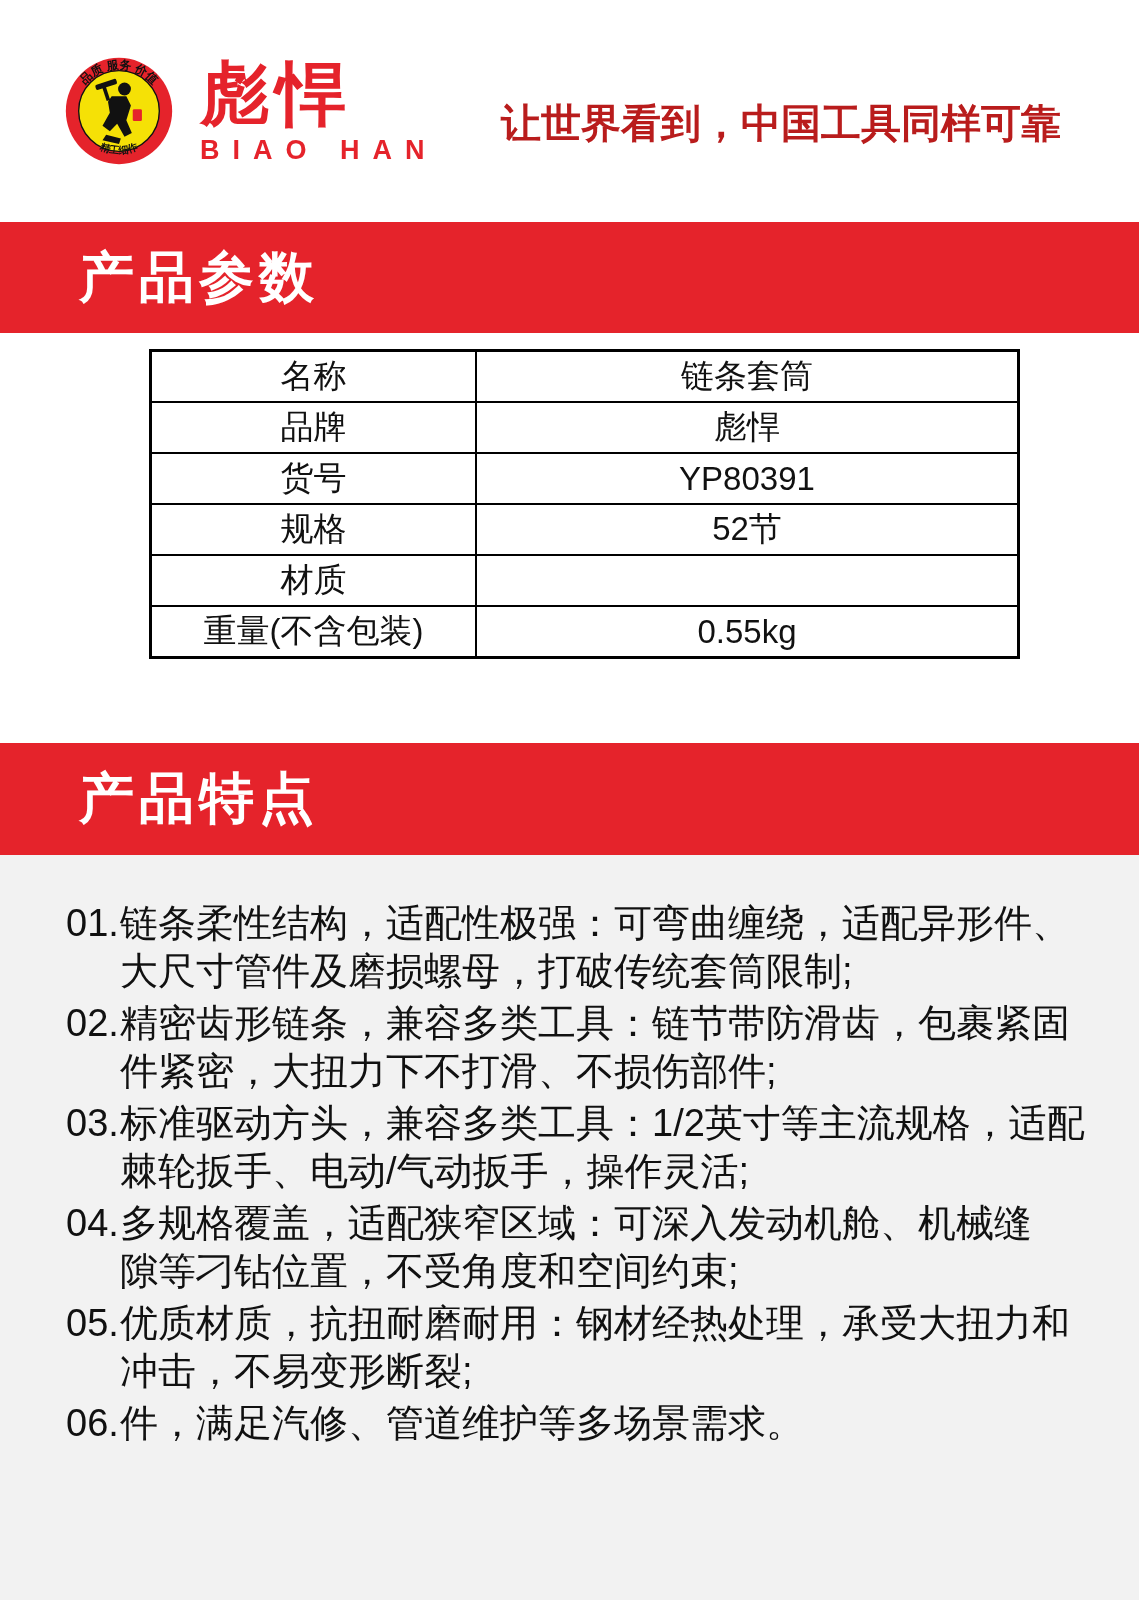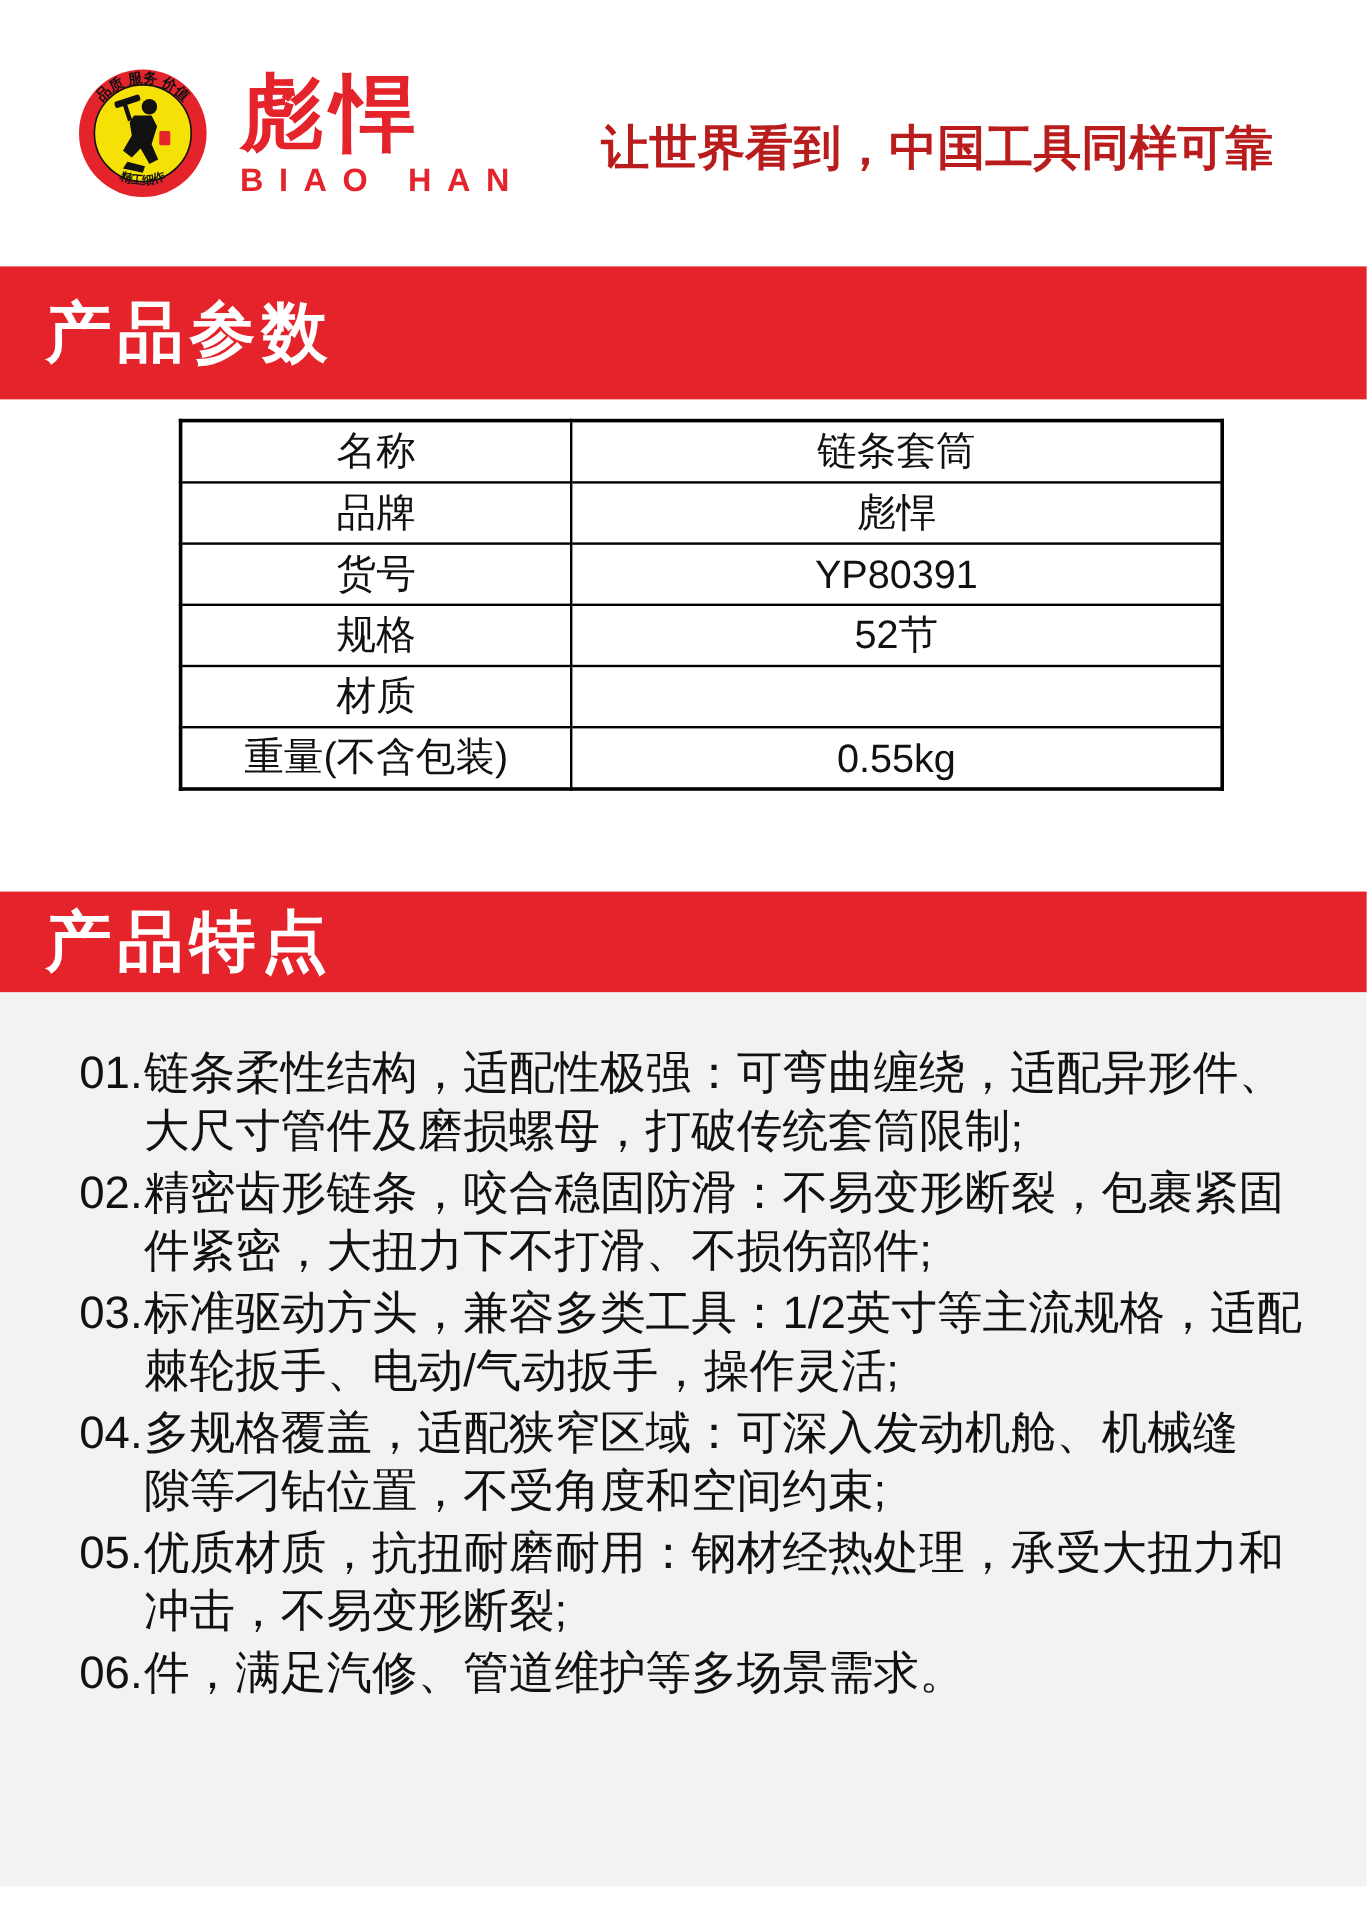--- a/index.html
+++ b/index.html
@@ -44,21 +44,21 @@
     color:#b91c1c;
     margin-top:24px;
     white-space:nowrap;
   }
   
   .banner{
     height:111px;
     background:#e5232b;
     display:flex;
     align-items:center;
-    padding-left:38px;
+    padding-left:79px;
     box-sizing:border-box;
   }
   .banner-title{
     color:#ffffff;
     font-size:55px;
     font-weight:bold;
     letter-spacing:5px;
   }
   
   .params-area{
@@ -173,35 +173,35 @@
         <td class="col-value"></td>
       </tr>
       <tr>
         <td class="col-label">重量(不含包装)</td>
         <td class="col-value">0.55kg</td>
       </tr>
     </tbody>
   </table>
 </div>
 
-<div class="banner" style="height:84px;">
+<div class="banner" style="height:112px;">
   <span class="banner-title">产品特点</span>
 </div>
 
 <div class="features-area">
 
   <div class="feat-item">
     <span class="feat-num">01.</span>
     <div class="feat-line">链条柔性结构，适配性极强：可弯曲缠绕，适配异形件、</div>
     <div class="feat-line">大尺寸管件及磨损螺母，打破传统套筒限制;</div>
   </div>
 
   <div class="feat-item">
     <span class="feat-num">02.</span>
-    <div class="feat-line">精密齿形链条，咬合稳固防滑：不易变形断裂，包裹紧固</div>
+    <div class="feat-line">精密齿形链条，兼容多类工具：链节带防滑齿，包裹紧固</div>
     <div class="feat-line">件紧密，大扭力下不打滑、不损伤部件;</div>
   </div>
 
   <div class="feat-item">
     <span class="feat-num">03.</span>
     <div class="feat-line">标准驱动方头，兼容多类工具：1/2英寸等主流规格，适配</div>
     <div class="feat-line">棘轮扳手、电动/气动扳手，操作灵活;</div>
   </div>
 
   <div class="feat-item">

